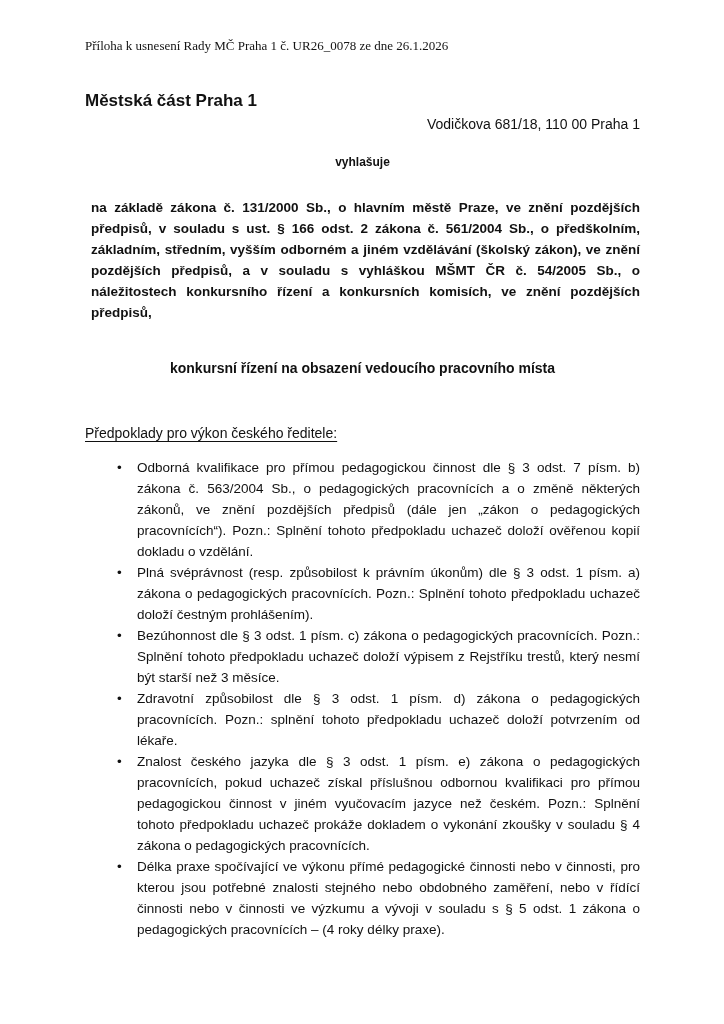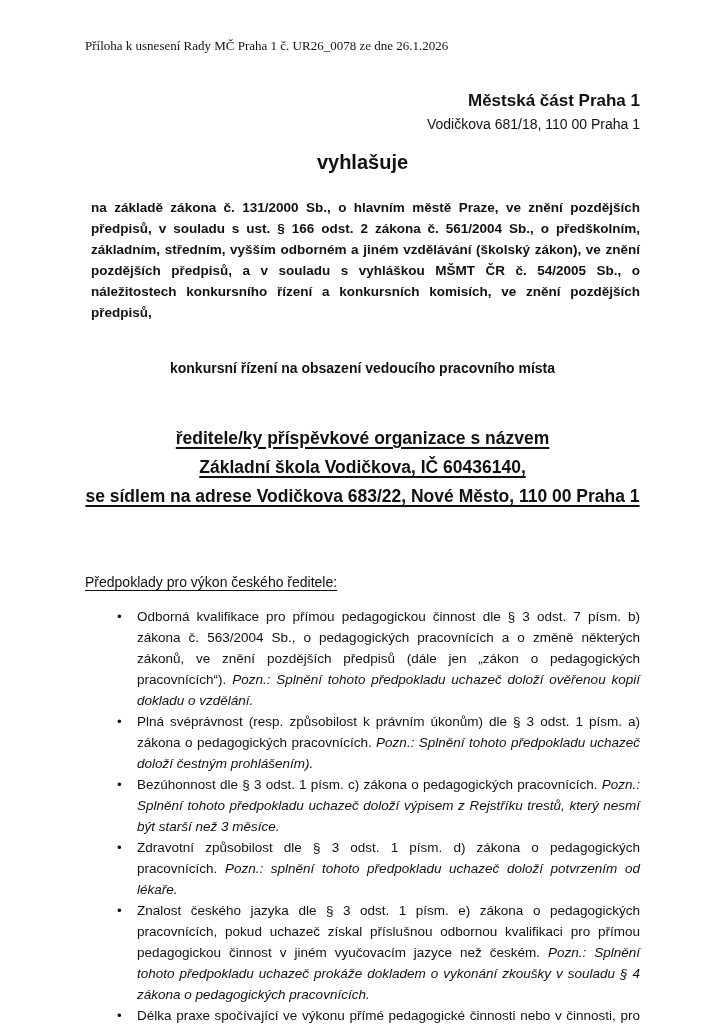--- a/index.html
+++ b/index.html
@@ -19,32 +19,32 @@
   .header-note {
     font-family: "Liberation Serif", serif;
     font-size: 13px;
     line-height: 16px;
     margin: 0 0 36px 0;
     color: #131313;
   }
   .org-title {
     font-size: 17px;
     font-weight: bold;
-    text-align: right;
+    text-align: left;
     line-height: 22px;
     margin: 0 0 3px 0;
   }
   .org-address {
     font-size: 14px;
     text-align: right;
     line-height: 18px;
     margin: 0 0 19px 0;
   }
   .announce {
-    font-size: 20px;
+    font-size: 12px;
     font-weight: bold;
     text-align: center;
     line-height: 20px;
     margin: 0 0 25px 0;
   }
   .legal {
     font-size: 13.5px;
     font-weight: bold;
     line-height: 21px;
     text-align: justify;
@@ -89,43 +89,38 @@
     line-height: 21px;
     text-align: justify;
     margin: 0;
   }
   ul.req-list .marker {
     position: absolute;
     left: 32px;
     top: 0;
     font-size: 13.5px;
   }
-  .note { font-style: italic; }
+  .note { }
 </style>
 </head>
 <body>
 
 <div class="page">
 
   <p class="header-note">Příloha k usnesení Rady MČ Praha 1 č. UR26_0078 ze dne 26.1.2026</p>
 
   <p class="org-title">Městská část Praha 1</p>
   <p class="org-address">Vodičkova 681/18, 110 00 Praha 1</p>
 
   <p class="announce">vyhlašuje</p>
 
   <p class="legal">na základě zákona č. 131/2000 Sb., o hlavním městě Praze, ve znění pozdějších předpisů, v souladu s ust. § 166 odst. 2 zákona č. 561/2004 Sb., o předškolním, základním, středním, vyšším odborném a jiném vzdělávání (školský zákon), ve znění pozdějších předpisů, a v souladu s vyhláškou MŠMT ČR č. 54/2005 Sb., o náležitostech konkursního řízení a konkursních komisích, ve znění pozdějších předpisů,</p>
 
   <p class="subject">konkursní řízení na obsazení vedoucího pracovního místa</p>
 
-  <div class="position-heading">
-    <div><span class="u">ředitele/ky příspěvkové organizace s názvem</span></div>
-    <div><span class="u">Základní škola Vodičkova, IČ 60436140,</span></div>
-    <div><span class="u">se sídlem na adrese Vodičkova 683/22, Nové Město, 110 00 Praha 1</span></div>
-  </div>
 
   <p class="req-heading"><span class="u">Předpoklady pro výkon českého ředitele:</span></p>
 
   <ul class="req-list">
     <li>
       <span class="marker">•</span>
       <span>Odborná kvalifikace pro přímou pedagogickou činnost dle § 3 odst. 7 písm. b) zákona č. 563/2004 Sb., o pedagogických pracovnících a o změně některých zákonů, ve znění pozdějších předpisů (dále jen „zákon o pedagogických pracovnících“).</span>
       <span class="note">Pozn.: Splnění tohoto předpokladu uchazeč doloží ověřenou kopií dokladu o vzdělání.</span>
     </li>
     <li>

